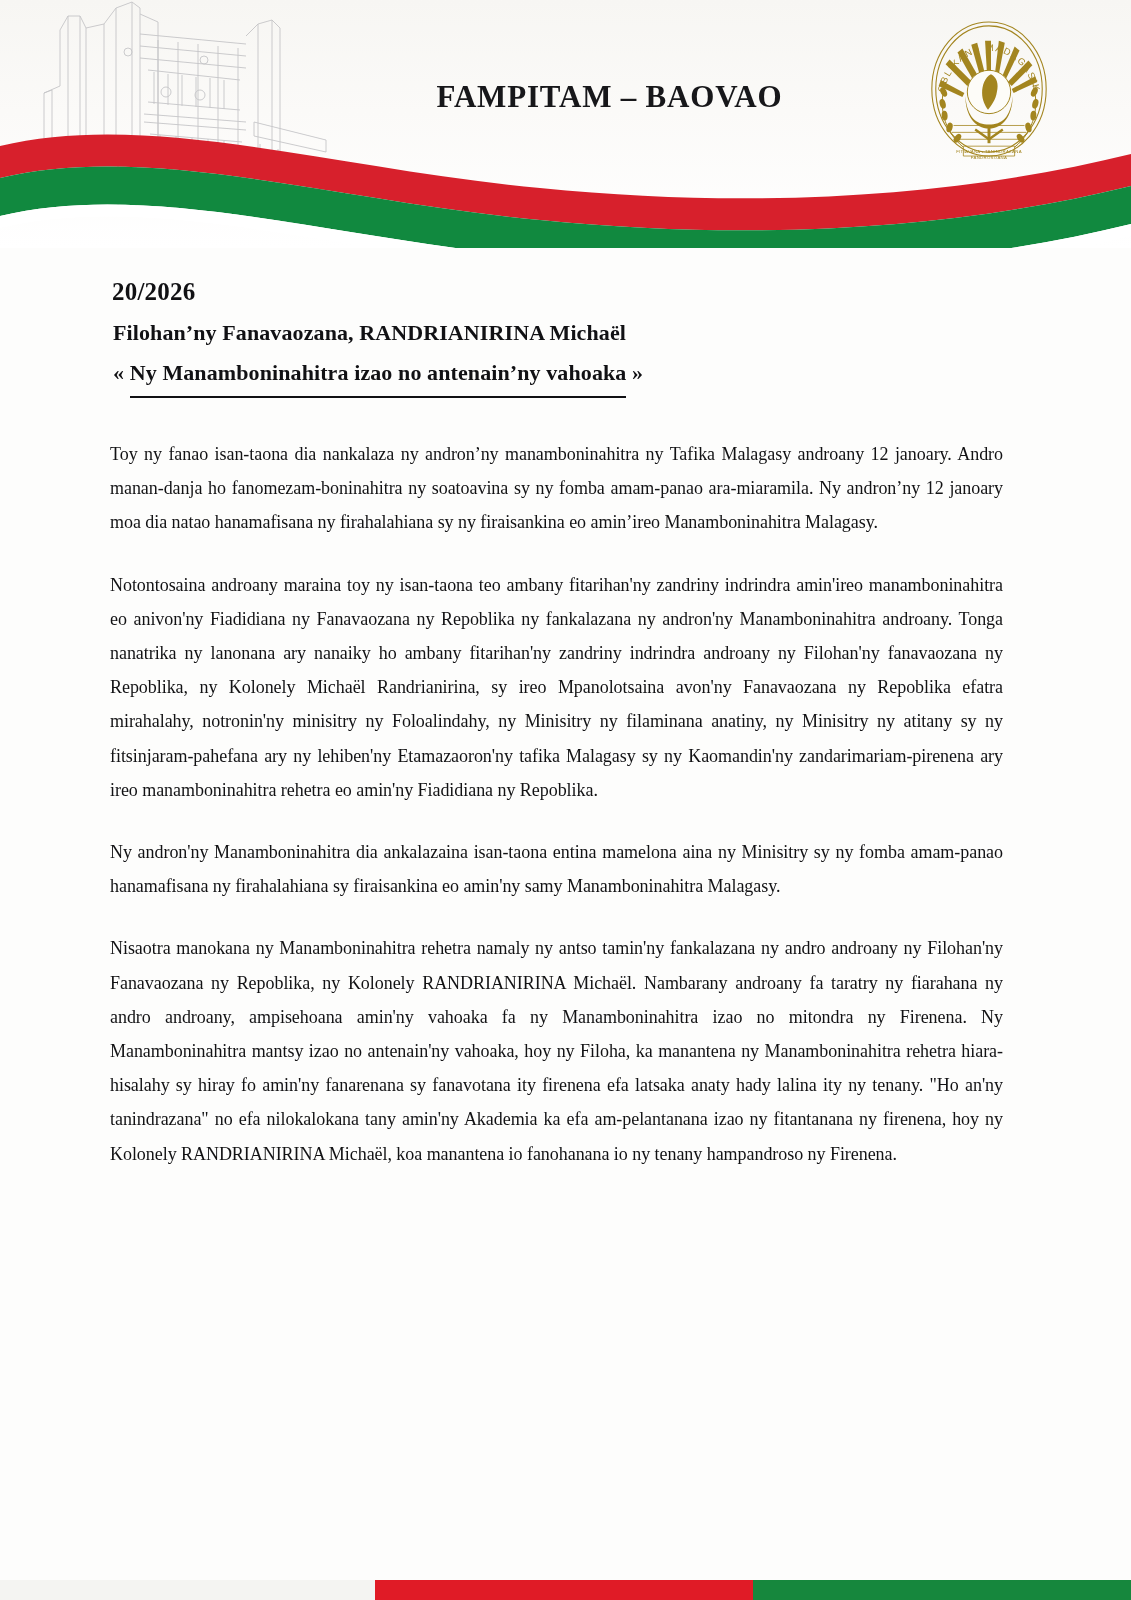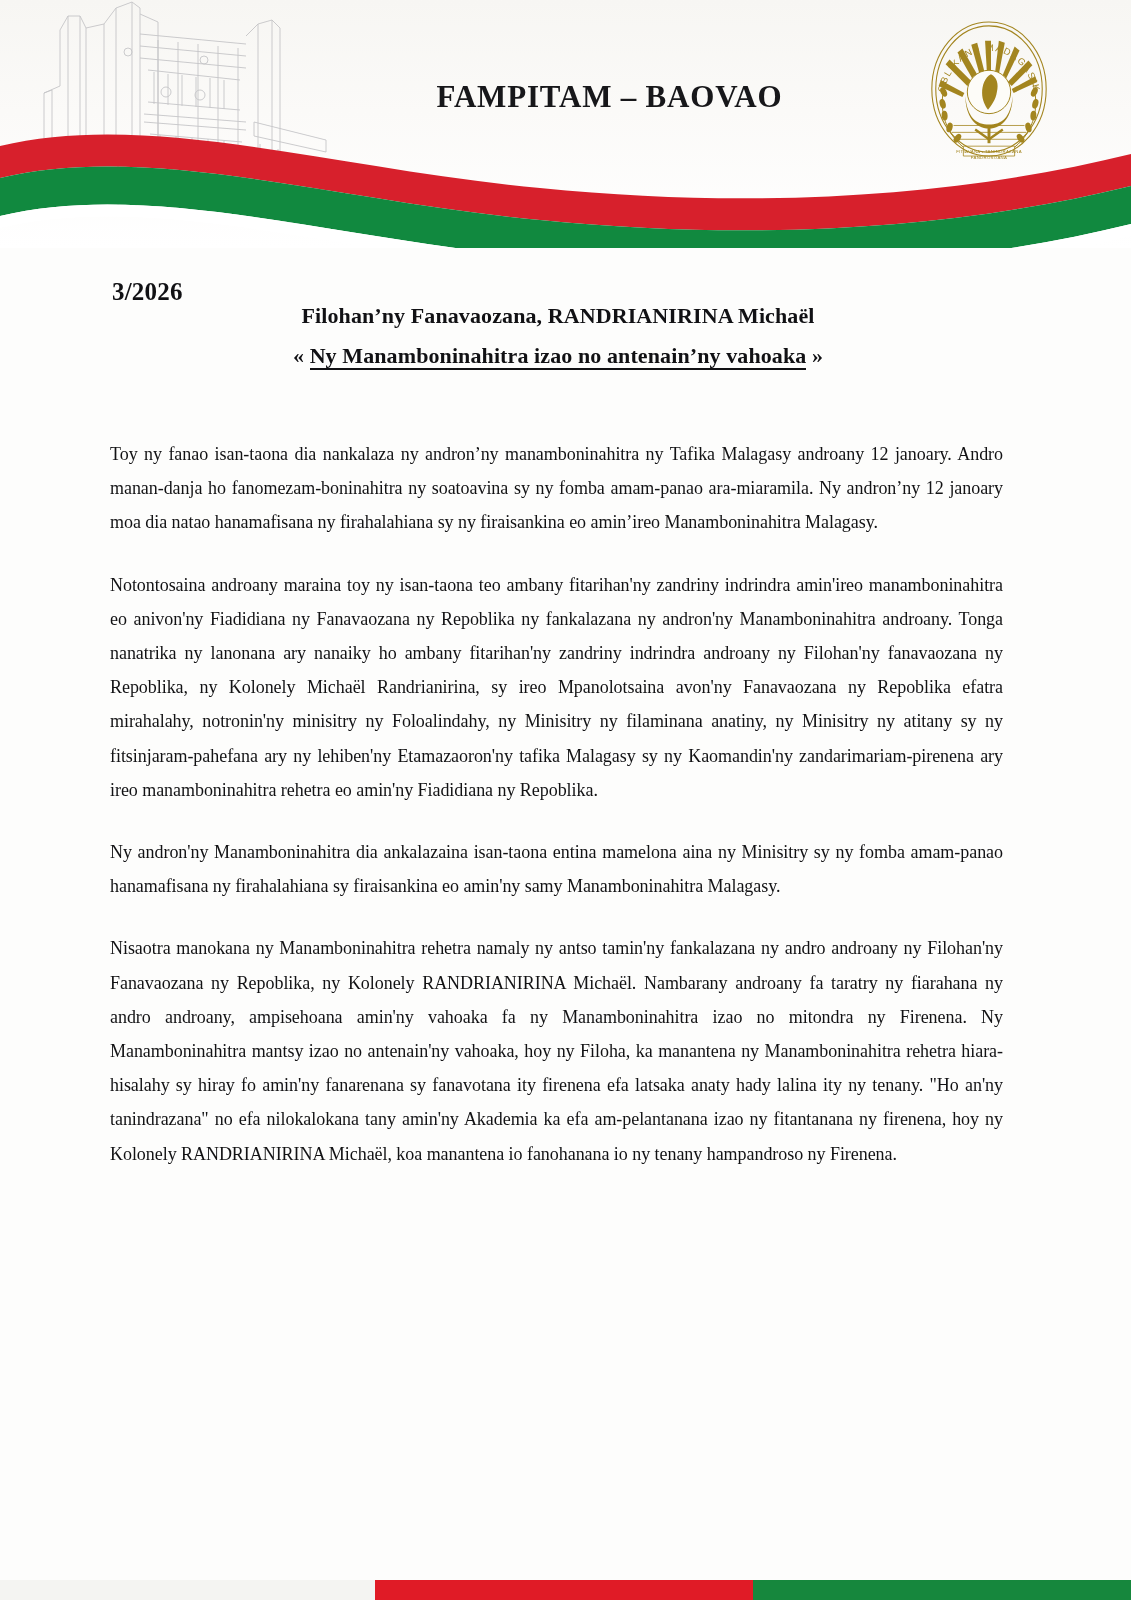--- a/index.html
+++ b/index.html
@@ -73,42 +73,42 @@
     left: 112px;
     top: 278px;
     font-size: 25px;
     font-weight: bold;
     color: #111114;
     letter-spacing: 0.2px;
   }
   .subtitle-block {
     position: absolute;
     left: 113px;
-    top: 305px;
+    top: 322px;
     width: 890px;
-    text-align: center;
+    text-align: left;
   }
   .subtitle-line {
     font-size: 22px;
     font-weight: bold;
     color: #111114;
     line-height: 1.0;
     margin-bottom: 18px;
     letter-spacing: 0.1px;
   }
   .subtitle-quote {
     font-size: 22px;
     font-weight: bold;
     color: #111114;
     line-height: 1.0;
     letter-spacing: 0.1px;
   }
   .subtitle-quote .underlined {
     border-bottom: 2.5px solid #111114;
-    padding-bottom: 0;
+    padding-bottom: 11px;
   }
 
   .body-text {
     position: absolute;
     left: 110px;
     top: 437px;
     width: 893px;
   }
   .para {
     text-align: justify;
@@ -297,21 +297,21 @@
 
     <div class="header-title">FAMPITAM – BAOVAO</div>
 
     <svg class="wave" viewBox="0 0 1131 130" preserveAspectRatio="none">
       <path d="M0 26 C150 -10 330 48 540 68 C760 90 960 76 1131 34 L1131 66 C960 108 760 122 540 100 C330 80 150 22 0 58 Z" fill="#D7202C"></path>
       <path d="M0 58 C150 22 330 80 540 100 C760 122 960 108 1131 66 L1131 104 C960 146 760 160 540 138 C330 118 150 60 0 96 Z" fill="#11893F"></path>
       <path d="M0 96 C150 60 330 118 540 138 C760 160 960 146 1131 104 L1131 116 C960 158 760 172 540 150 C330 130 150 72 0 108 Z" fill="#ffffff"></path>
     </svg>
   </div>
 
-  <div class="doc-number">3/2026</div>
+  <div class="doc-number">20/2026</div>
 
   <div class="subtitle-block">
     <div class="subtitle-line">Filohan’ny Fanavaozana, RANDRIANIRINA Michaël</div>
     <div class="subtitle-quote">
       <span>« </span><span class="underlined">Ny Manamboninahitra izao no antenain’ny vahoaka</span><span> »</span>
     </div>
   </div>
 
   <div class="body-text">
     <p class="para">Toy ny fanao isan-taona dia nankalaza ny andron’ny manamboninahitra ny Tafika Malagasy androany 12 janoary. Andro manan-danja ho fanomezam-boninahitra ny soatoavina sy ny fomba amam-panao ara-miaramila. Ny andron’ny 12 janoary moa dia natao hanamafisana ny firahalahiana sy ny firaisankina eo amin’ireo Manamboninahitra Malagasy.</p>

